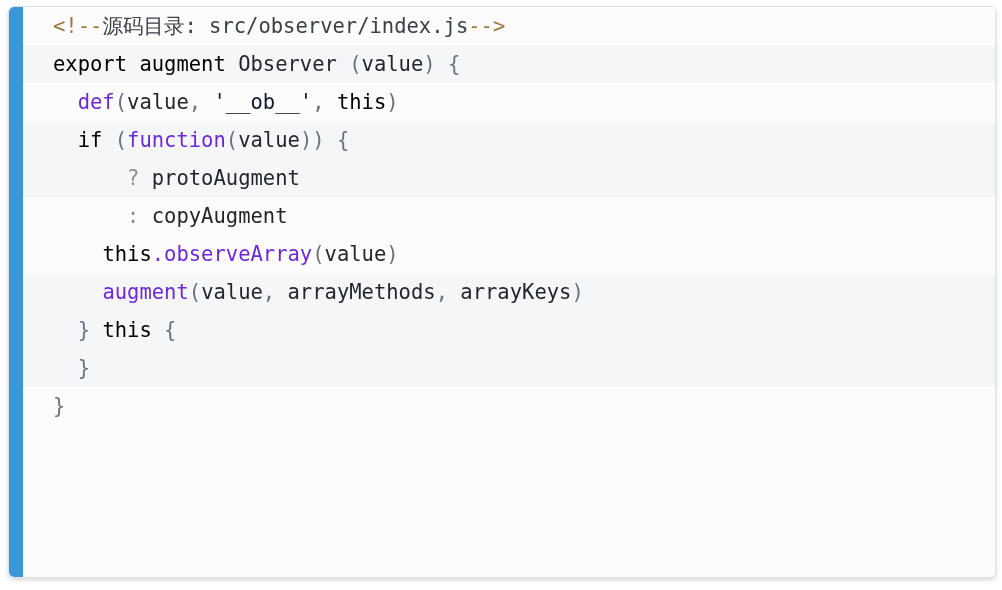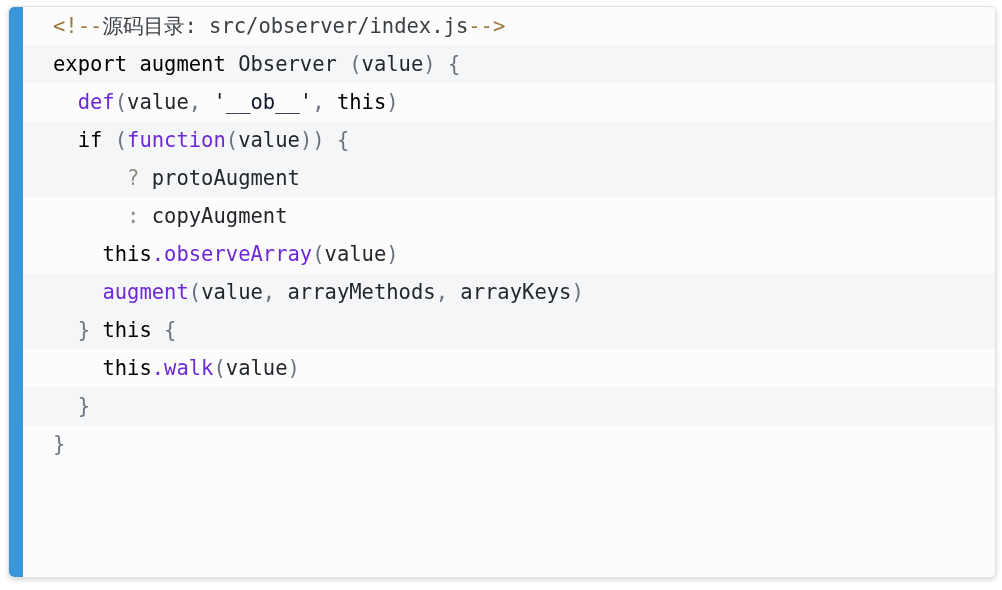--- a/index.html
+++ b/index.html
@@ -74,17 +74,16 @@
 
   <div class="code-line odd"><span class="tk-cmt-d">&lt;!--</span><span class="tk-cmt">源码目录: src/observer/index.js</span><span class="tk-cmt-d">--&gt;</span></div>
       <div class="code-line even"><span class="tk-kw">export</span><span class="tk-plain"> </span><span class="tk-kw">augment</span><span class="tk-plain"> </span><span class="tk-plain">Observer</span><span class="tk-plain"> </span><span class="tk-punc">(</span><span class="tk-plain">value</span><span class="tk-punc">)</span><span class="tk-plain"> </span><span class="tk-punc">{</span></div>
       <div class="code-line odd"><span class="tk-plain">  </span><span class="tk-fn">def</span><span class="tk-punc">(</span><span class="tk-plain">value</span><span class="tk-punc">, </span><span class="tk-str">'__ob__'</span><span class="tk-punc">, </span><span class="tk-kw">this</span><span class="tk-punc">)</span></div>
       <div class="code-line even"><span class="tk-plain">  </span><span class="tk-kw">if</span><span class="tk-plain"> </span><span class="tk-punc">(</span><span class="tk-fn">function</span><span class="tk-punc">(</span><span class="tk-plain">value</span><span class="tk-punc">))</span><span class="tk-plain"> </span><span class="tk-punc">{</span></div>
       <div class="code-line even"><span class="tk-plain">      </span><span class="tk-op">?</span><span class="tk-plain"> </span><span class="tk-plain">protoAugment</span></div>
       <div class="code-line odd"><span class="tk-plain">      </span><span class="tk-op">:</span><span class="tk-plain"> </span><span class="tk-plain">copyAugment</span></div>
       <div class="code-line odd"><span class="tk-plain">    </span><span class="tk-kw">this</span><span class="tk-fn">.</span><span class="tk-fn">observeArray</span><span class="tk-punc">(</span><span class="tk-plain">value</span><span class="tk-punc">)</span></div>
       <div class="code-line even"><span class="tk-plain">    </span><span class="tk-fn">augment</span><span class="tk-punc">(</span><span class="tk-plain">value</span><span class="tk-punc">, </span><span class="tk-plain">arrayMethods</span><span class="tk-punc">, </span><span class="tk-plain">arrayKeys</span><span class="tk-punc">)</span></div>
       <div class="code-line even"><span class="tk-plain">  </span><span class="tk-punc">}</span><span class="tk-plain"> </span><span class="tk-kw">this</span><span class="tk-plain"> </span><span class="tk-punc">{</span></div>
-      <div class="code-line odd"><span class="tk-plain">    </span><span class="tk-kw">this</span><span class="tk-fn">.</span><span class="tk-fn">walk</span><span class="tk-punc">(</span><span class="tk-plain">value</span><span class="tk-punc">)</span></div>
       <div class="code-line even"><span class="tk-plain">  </span><span class="tk-punc">}</span></div>
       <div class="code-line odd"><span class="tk-punc">}</span></div>
     </div>
 </div>
 
 </body></html>

